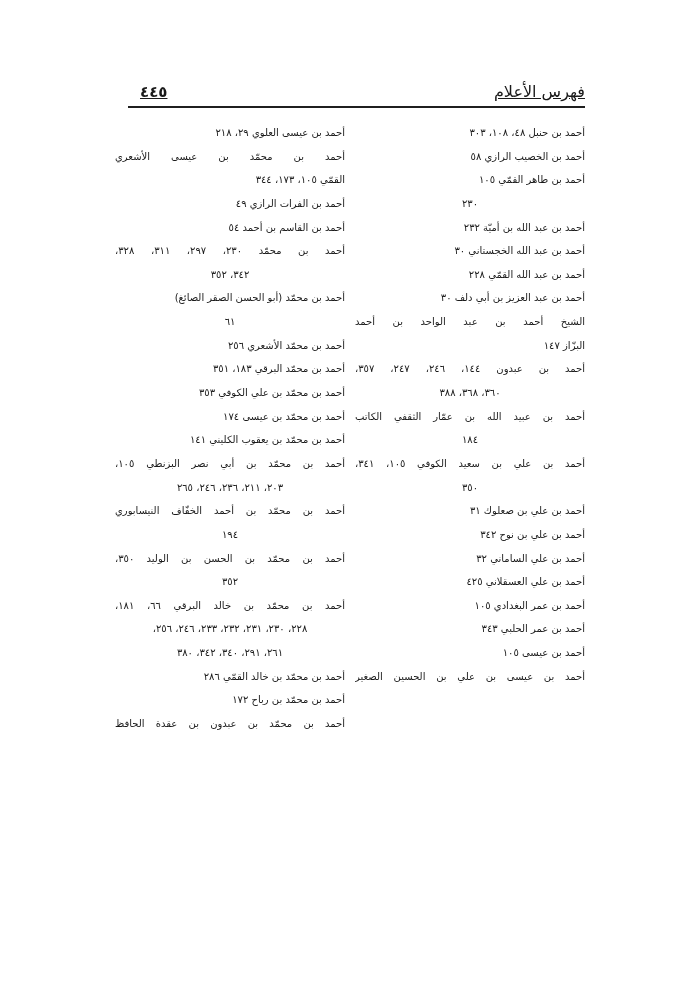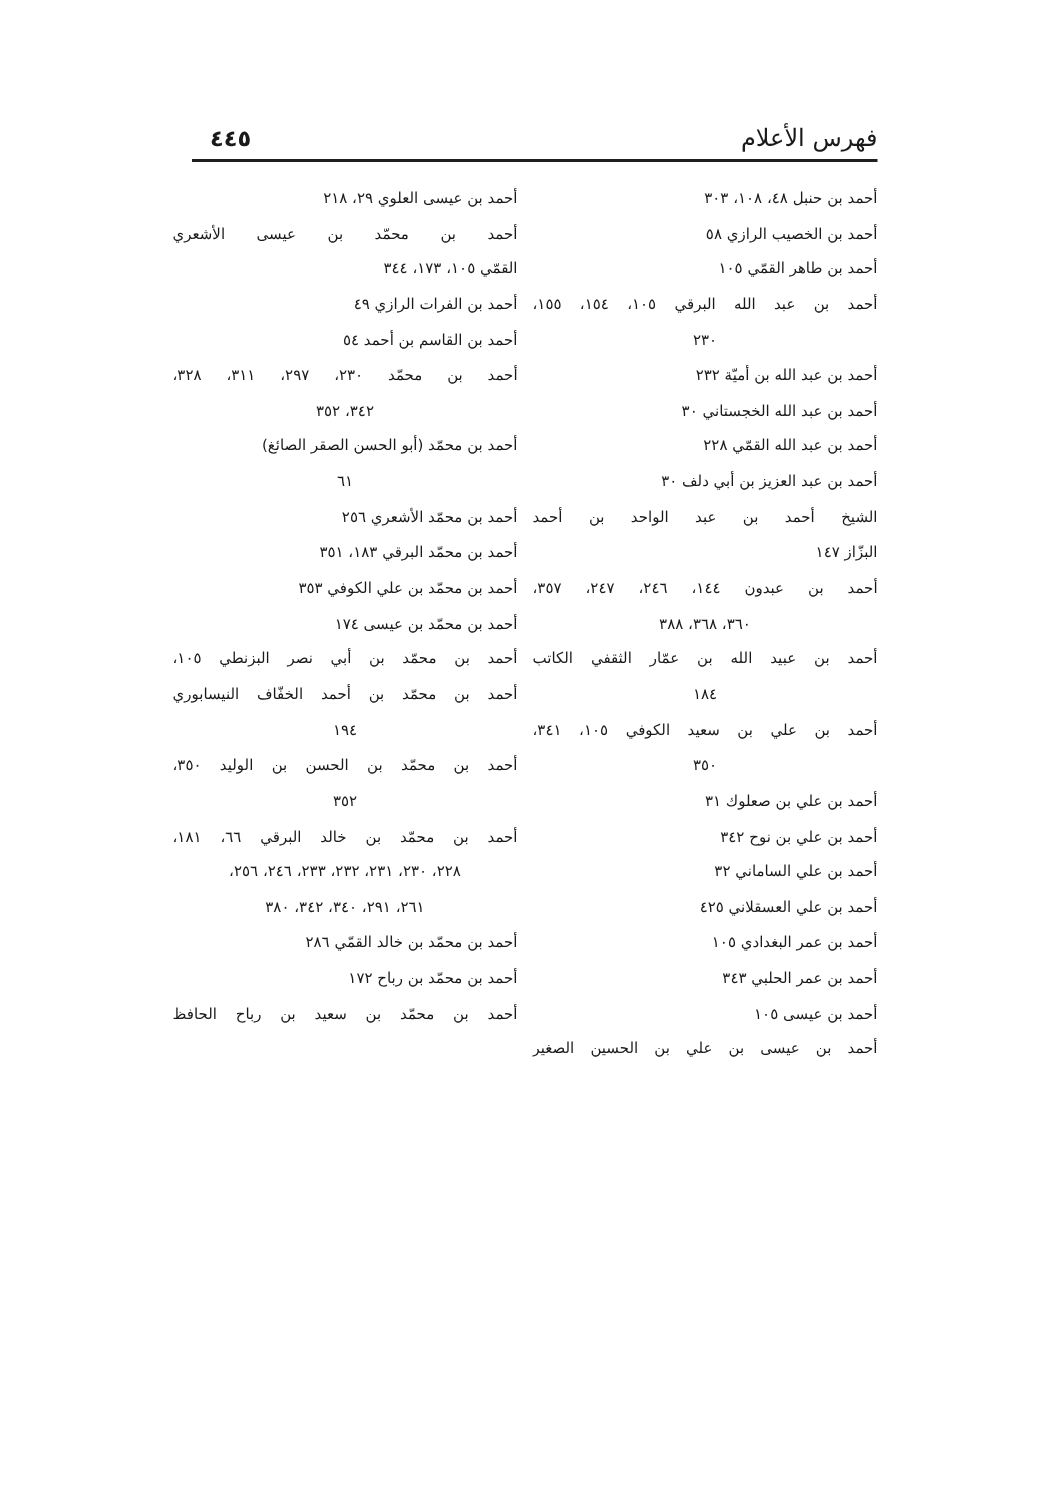--- a/index.html
+++ b/index.html
@@ -16,20 +16,21 @@
   .page-header{
     position:absolute;
     top:82px;left:128px;width:457px;
     display:flex;
     flex-direction:row;
     justify-content:space-between;
     align-items:flex-end;
     border-bottom:2px solid #1f1f1f;
     padding-bottom:5px;
     direction:ltr;
+    text-decoration:underline;
   }
   .page-number{
     font-size:15px;
     font-weight:bold;
     letter-spacing:1px;
     margin-left:12px;
   }
   .header-title{
     font-size:16px;
   }
@@ -66,21 +67,20 @@
   <div class="page-header">
     <div class="page-number">٤٤٥</div>
     <div class="header-title">فهرس الأعلام</div>
   </div>
 
   <div class="index-content">
     <div class="index-column" id="col-right">
         <div class="line align-right">أحمد بن حنبل ٤٨، ١٠٨، ٣٠٣</div>
         <div class="line align-right">أحمد بن الخصيب الرازي ٥٨</div>
         <div class="line align-right">أحمد بن طاهر القمّي ١٠٥</div>
-        <div class="line align-justify">أحمد بن عبد الله البرقي ١٠٥، ١٥٤، ١٥٥،</div>
         <div class="line align-center">٢٣٠</div>
         <div class="line align-right">أحمد بن عبد الله بن أميّة ٢٣٢</div>
         <div class="line align-right">أحمد بن عبد الله الخجستاني ٣٠</div>
         <div class="line align-right">أحمد بن عبد الله القمّي ٢٢٨</div>
         <div class="line align-right">أحمد بن عبد العزيز بن أبي دلف ٣٠</div>
         <div class="line align-justify">الشيخ أحمد بن عبد الواحد بن أحمد</div>
         <div class="line align-right">البزّاز ١٤٧</div>
         <div class="line align-justify">أحمد بن عبدون ١٤٤، ٢٤٦، ٢٤٧، ٣٥٧،</div>
         <div class="line align-center">٣٦٠، ٣٦٨، ٣٨٨</div>
         <div class="line align-justify">أحمد بن عبيد الله بن عمّار الثقفي الكاتب</div>
@@ -103,27 +103,29 @@
         <div class="line align-right">أحمد بن الفرات الرازي ٤٩</div>
         <div class="line align-right">أحمد بن القاسم بن أحمد ٥٤</div>
         <div class="line align-justify">أحمد بن محمّد ٢٣٠، ٢٩٧، ٣١١، ٣٢٨،</div>
         <div class="line align-center">٣٤٢، ٣٥٢</div>
         <div class="line align-right">أحمد بن محمّد (أبو الحسن الصقر الصائغ)</div>
         <div class="line align-center">٦١</div>
         <div class="line align-right">أحمد بن محمّد الأشعري ٢٥٦</div>
         <div class="line align-right">أحمد بن محمّد البرقي ١٨٣، ٣٥١</div>
         <div class="line align-right">أحمد بن محمّد بن علي الكوفي ٣٥٣</div>
         <div class="line align-right">أحمد بن محمّد بن عيسى ١٧٤</div>
+        <div class="line align-right">أحمد بن محمّد بن يعقوب الكليني ١٤١</div>
         <div class="line align-justify">أحمد بن محمّد بن أبي نصر البزنطي ١٠٥،</div>
+        <div class="line align-center">٢٠٣، ٢١١، ٢٣٦، ٢٤٦، ٢٦٥</div>
         <div class="line align-justify">أحمد بن محمّد بن أحمد الخفّاف النيسابوري</div>
         <div class="line align-center">١٩٤</div>
         <div class="line align-justify">أحمد بن محمّد بن الحسن بن الوليد ٣٥٠،</div>
         <div class="line align-center">٣٥٢</div>
         <div class="line align-justify">أحمد بن محمّد بن خالد البرقي ٦٦، ١٨١،</div>
         <div class="line align-center">٢٢٨، ٢٣٠، ٢٣١، ٢٣٢، ٢٣٣، ٢٤٦، ٢٥٦،</div>
         <div class="line align-center">٢٦١، ٢٩١، ٣٤٠، ٣٤٢، ٣٨٠</div>
         <div class="line align-right">أحمد بن محمّد بن خالد القمّي ٢٨٦</div>
         <div class="line align-right">أحمد بن محمّد بن رباح ١٧٢</div>
-        <div class="line align-justify">أحمد بن محمّد بن سعيد بن رباح الحافظ</div>
+        <div class="line align-justify">أحمد بن محمّد بن عبدون بن عقدة الحافظ</div>
       </div>
   </div>
 
 </div>
 
 </body></html>

